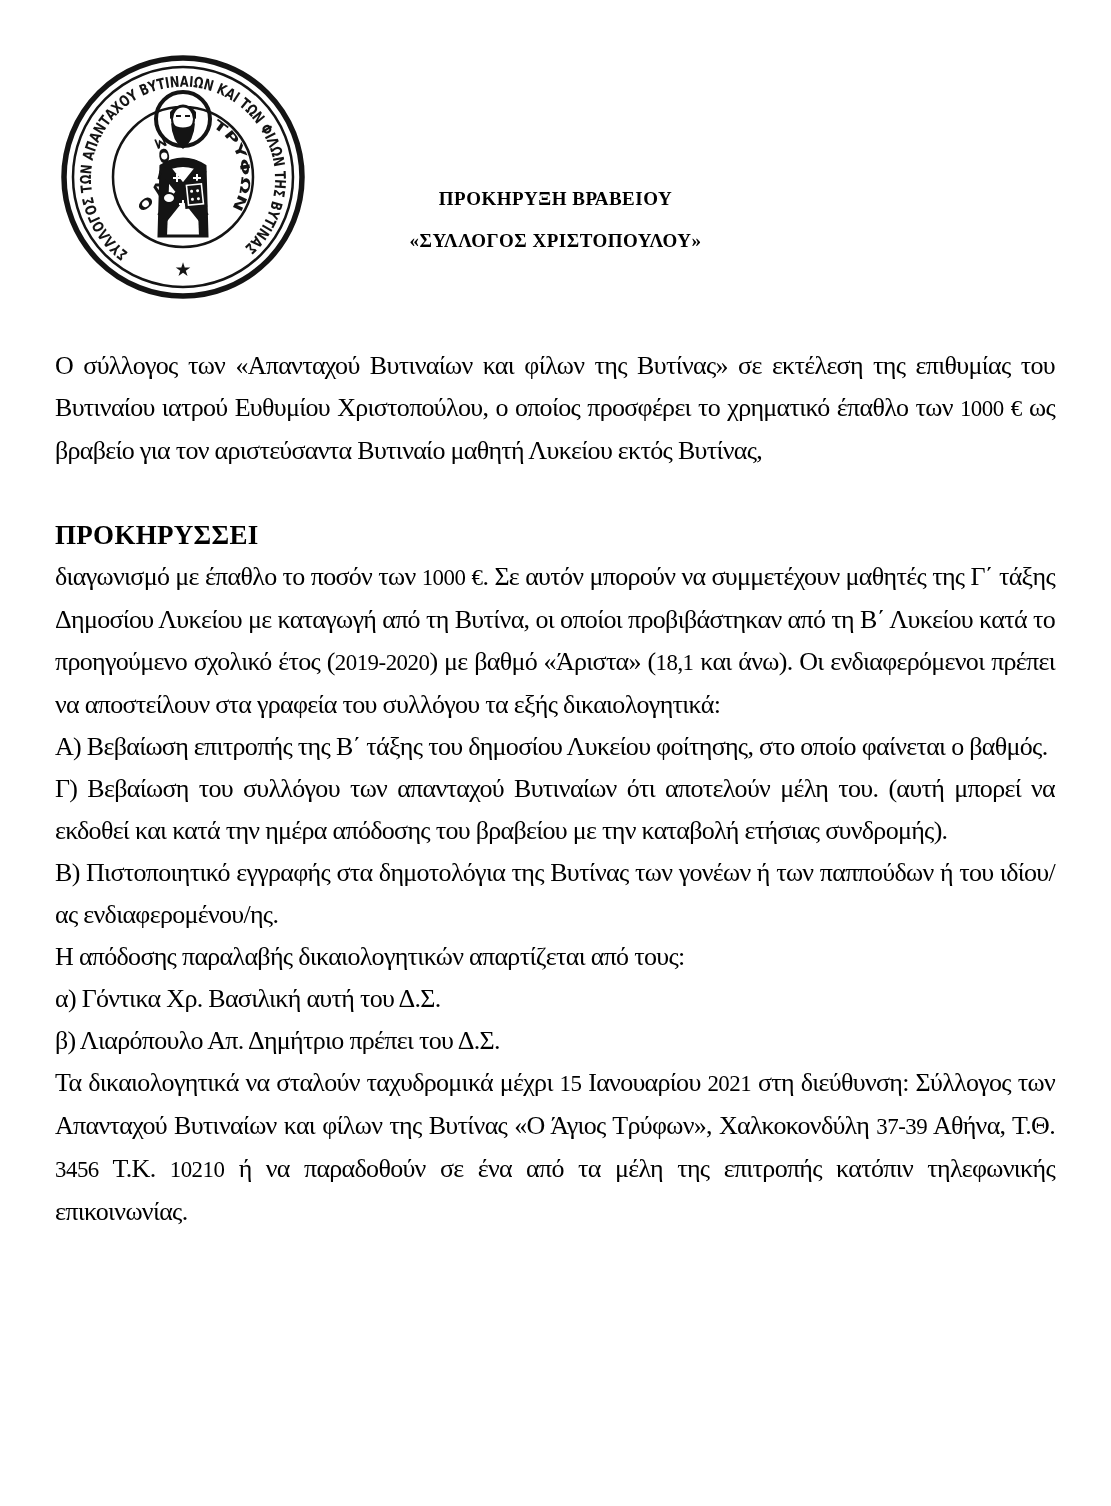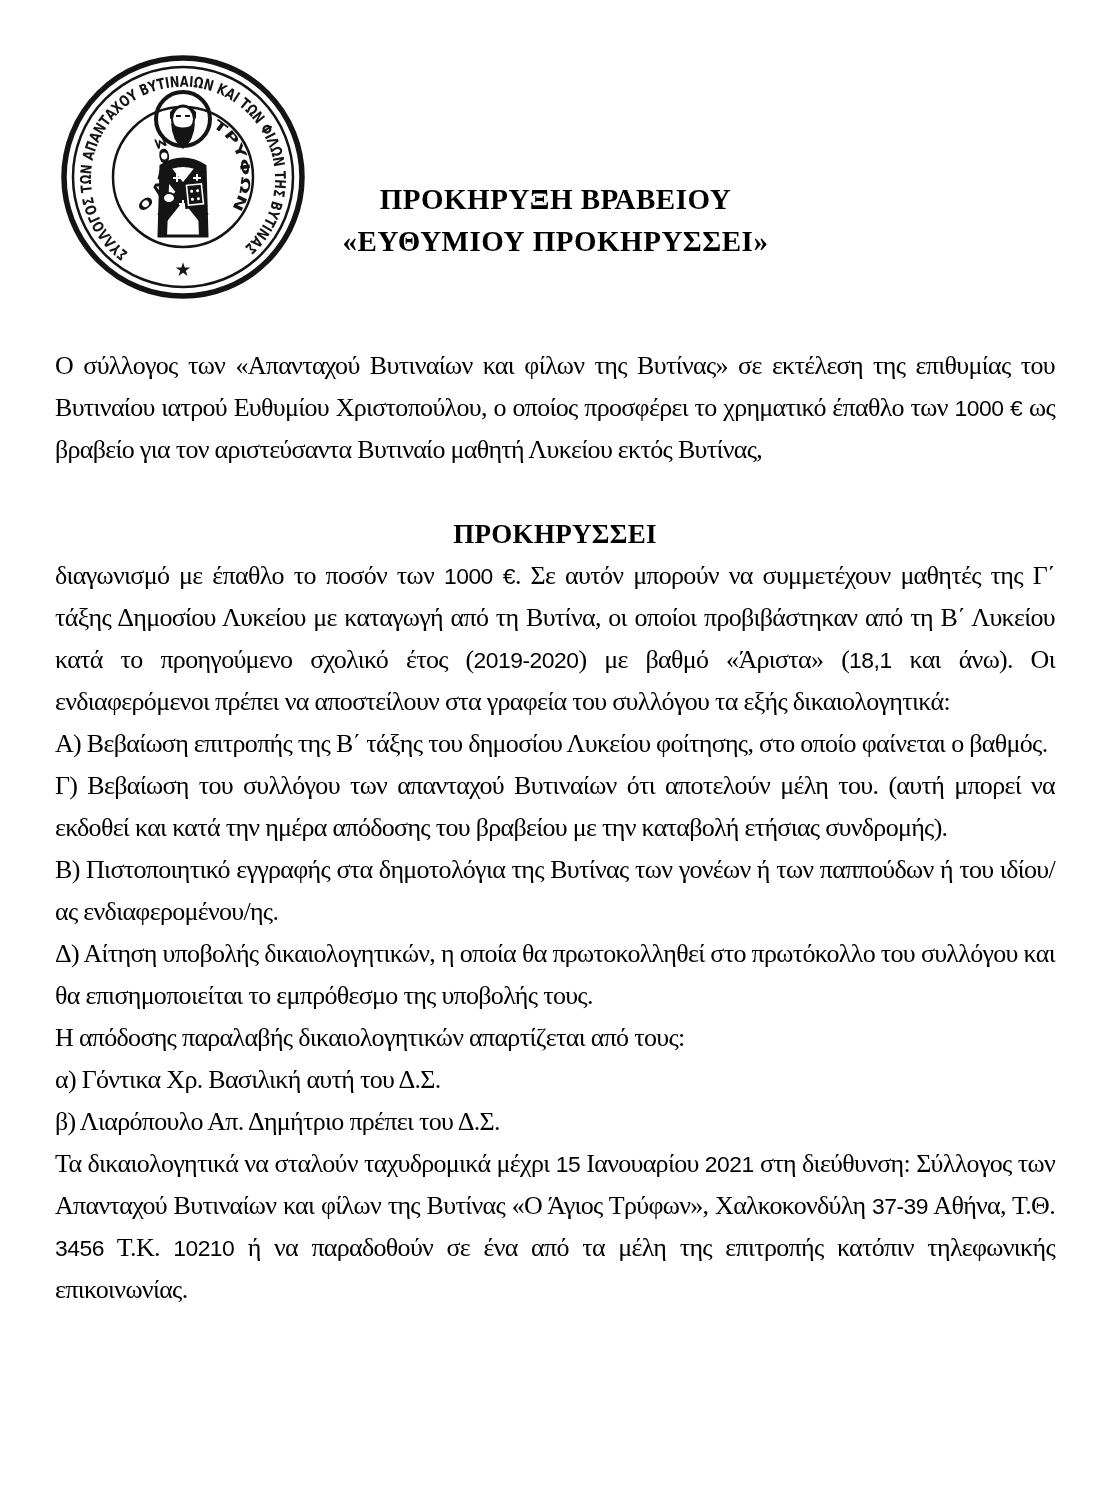--- a/index.html
+++ b/index.html
@@ -26,35 +26,35 @@
     font-family:"DejaVu Sans","Liberation Sans",sans-serif;
     font-weight:bold; font-size:13px; fill:var(--ink);
   }
   .seal-star{ font-size:19px; fill:var(--ink);
     font-family:"DejaVu Sans","Liberation Sans",sans-serif; }
 
   
   .doc-title{
     position:absolute; top:178px; left:0; width:100%;
     text-align:center; font-weight:bold;
-    font-size:29px; line-height:42px; letter-spacing:0.5px;
+    font-size:19px; line-height:42px; letter-spacing:0.5px;
   }
 
   
   .content{
     position:absolute; top:345px; left:55px; width:1000px;
     font-size:26px; line-height:42px; letter-spacing:-0.7px;
   }
   .para{ margin:0; text-align:justify; }
   .section-heading{
-    margin:42px 0 0 0; text-align:center;
+    margin:42px 0 0 0; text-align:left;
     font-size:27px; line-height:42px; font-weight:bold; letter-spacing:0.3px;
   }
   .num{
-    font-family:Liberation Sans, sans-serif;
+    font-family:Liberation Serif, serif;
     font-size:0.88em; letter-spacing:-0.5px;margin-top:48px;
   }
 </style>
 </head>
 <body>
 
 <div class="page">
 
   <div class="seal">
     <svg viewBox="0 0 250 250" width="250" height="250">
@@ -101,30 +101,29 @@
           <circle cx="134" cy="147" r="1.5" fill="#fff"></circle>
             <circle cx="140" cy="147" r="1.5" fill="#fff"></circle>
         </g>
         <ellipse cx="111" cy="146" rx="6" ry="5" fill="#fff" class="ink-stroke" stroke-width="2"></ellipse>
       </g>
     </svg>
   </div>
 
   <div class="doc-title">
     <div>ΠΡΟΚΗΡΥΞΗ ΒΡΑΒΕΙΟΥ</div>
-    <div>«ΕΥΘΥΜΙΟΥ ΠΡΟΚΗΡΥΣΣΕΙ»</div>
+    <div>«ΣΥΛΛΟΓΟΣ ΧΡΙΣΤΟΠΟΥΛΟΥ»</div>
   </div>
 
   <div class="content">
     <p class="para">Ο σύλλογος των «Απανταχού Βυτιναίων και φίλων της Βυτίνας» σε εκτέλεση της επιθυμίας του Βυτιναίου ιατρού Ευθυμίου Χριστοπούλου, ο οποίος προσφέρει το χρηματικό έπαθλο των <span class="num">1000</span> <span class="num">€</span> ως βραβείο για τον αριστεύσαντα Βυτιναίο μαθητή Λυκείου εκτός Βυτίνας,</p>
     <h2 class="section-heading">ΠΡΟΚΗΡΥΣΣΕΙ</h2>
     <p class="para">διαγωνισμό με έπαθλο το ποσόν των <span class="num">1000</span> <span class="num">€</span>. Σε αυτόν μπορούν να συμμετέχουν μαθητές της Γ΄ τάξης Δημοσίου Λυκείου με καταγωγή από τη Βυτίνα, οι οποίοι προβιβάστηκαν από τη Β΄ Λυκείου κατά το προηγούμενο σχολικό έτος (<span class="num">2019-2020</span>) με βαθμό «Άριστα» (<span class="num">18,1</span> και άνω). Οι ενδιαφερόμενοι πρέπει να αποστείλουν στα γραφεία του συλλόγου τα εξής δικαιολογητικά:</p>
     <p class="para">Α) Βεβαίωση επιτροπής της Β΄ τάξης του δημοσίου Λυκείου φοίτησης, στο οποίο φαίνεται ο βαθμός.</p>
     <p class="para">Γ) Βεβαίωση του συλλόγου των απανταχού Βυτιναίων ότι αποτελούν μέλη του. (αυτή μπορεί να εκδοθεί και κατά την ημέρα απόδοσης του βραβείου με την καταβολή ετήσιας συνδρομής).</p>
     <p class="para">Β) Πιστοποιητικό εγγραφής στα δημοτολόγια της Βυτίνας των γονέων ή των παππούδων ή του ιδίου/ας ενδιαφερομένου/ης.</p>
-    <p class="para">Δ) Αίτηση υποβολής δικαιολογητικών, η οποία θα πρωτοκολληθεί στο πρωτόκολλο του συλλόγου και θα επισημοποιείται το εμπρόθεσμο της υποβολής τους.</p>
     <p class="para">Η απόδοσης παραλαβής δικαιολογητικών απαρτίζεται από τους:</p>
     <p class="para">α) Γόντικα Χρ. Βασιλική αυτή του Δ.Σ.</p>
     <p class="para">β) Λιαρόπουλο Απ. Δημήτριο πρέπει του Δ.Σ.</p>
     <p class="para">Τα δικαιολογητικά να σταλούν ταχυδρομικά μέχρι <span class="num">15</span> Ιανουαρίου <span class="num">2021</span> στη διεύθυνση: Σύλλογος των Απανταχού Βυτιναίων και φίλων της Βυτίνας «Ο Άγιος Τρύφων», Χαλκοκονδύλη <span class="num">37-39</span> Αθήνα, Τ.Θ. <span class="num">3456</span> Τ.Κ. <span class="num">10210</span> ή να παραδοθούν σε ένα από τα μέλη της επιτροπής κατόπιν τηλεφωνικής επικοινωνίας.</p>
   </div>
 
 </div>
 
 </body></html>

